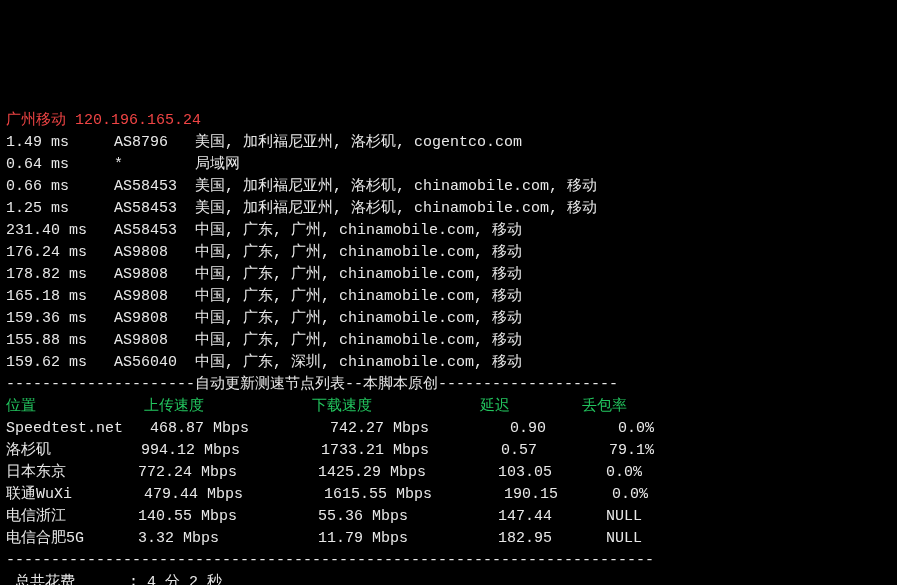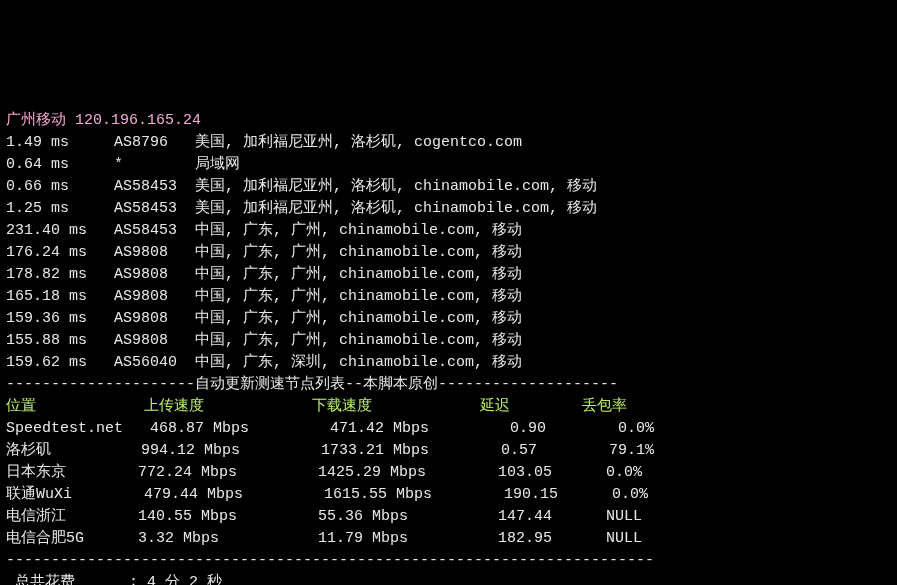--- a/index.html
+++ b/index.html
@@ -8,22 +8,22 @@
     background: #000;
     color: #e8e8e8;
     font-family: "Consolas", "Menlo", "Courier New", monospace;
     font-size: 15px;
     line-height: 22px;
     width: 897px;
     height: 585px;
     overflow: hidden;
     white-space: pre;
   }
-  .green { color: #f9a8d4; }
-  .cyan  { color: #bef264; }
+  .green { color: #ef4444; }
+  .cyan  { color: #22c55e; }
   #terminal {
     padding: 0 6px;
   }
 </style>
 </head>
 <body>
 
 
 
 <div id="terminal"><span class="green">广州移动 120.196.165.24</span>
@@ -33,21 +33,21 @@
 <span>1.25 ms     AS58453  美国, 加利福尼亚州, 洛杉矶, chinamobile.com, 移动</span>
 <span>231.40 ms   AS58453  中国, 广东, 广州, chinamobile.com, 移动</span>
 <span>176.24 ms   AS9808   中国, 广东, 广州, chinamobile.com, 移动</span>
 <span>178.82 ms   AS9808   中国, 广东, 广州, chinamobile.com, 移动</span>
 <span>165.18 ms   AS9808   中国, 广东, 广州, chinamobile.com, 移动</span>
 <span>159.36 ms   AS9808   中国, 广东, 广州, chinamobile.com, 移动</span>
 <span>155.88 ms   AS9808   中国, 广东, 广州, chinamobile.com, 移动</span>
 <span>159.62 ms   AS56040  中国, 广东, 深圳, chinamobile.com, 移动</span>
 <span>---------------------自动更新测速节点列表--本脚本原创--------------------</span>
 <span class="cyan">位置            上传速度            下载速度            延迟        丢包率</span>
-<span>Speedtest.net   468.87 Mbps         471.42 Mbps         0.90        0.0%</span>
+<span>Speedtest.net   468.87 Mbps         742.27 Mbps         0.90        0.0%</span>
 <span>洛杉矶          994.12 Mbps         1733.21 Mbps        0.57        79.1%</span>
 <span>日本东京        772.24 Mbps         1425.29 Mbps        103.05      0.0%</span>
 <span>联通WuXi        479.44 Mbps         1615.55 Mbps        190.15      0.0%</span>
 <span>电信浙江        140.55 Mbps         55.36 Mbps          147.44      NULL</span>
 <span>电信合肥5G      3.32 Mbps           11.79 Mbps          182.95      NULL</span>
 <span>------------------------------------------------------------------------</span>
 <span> 总共花费      : 4 分 2 秒</span>
 
 
 

